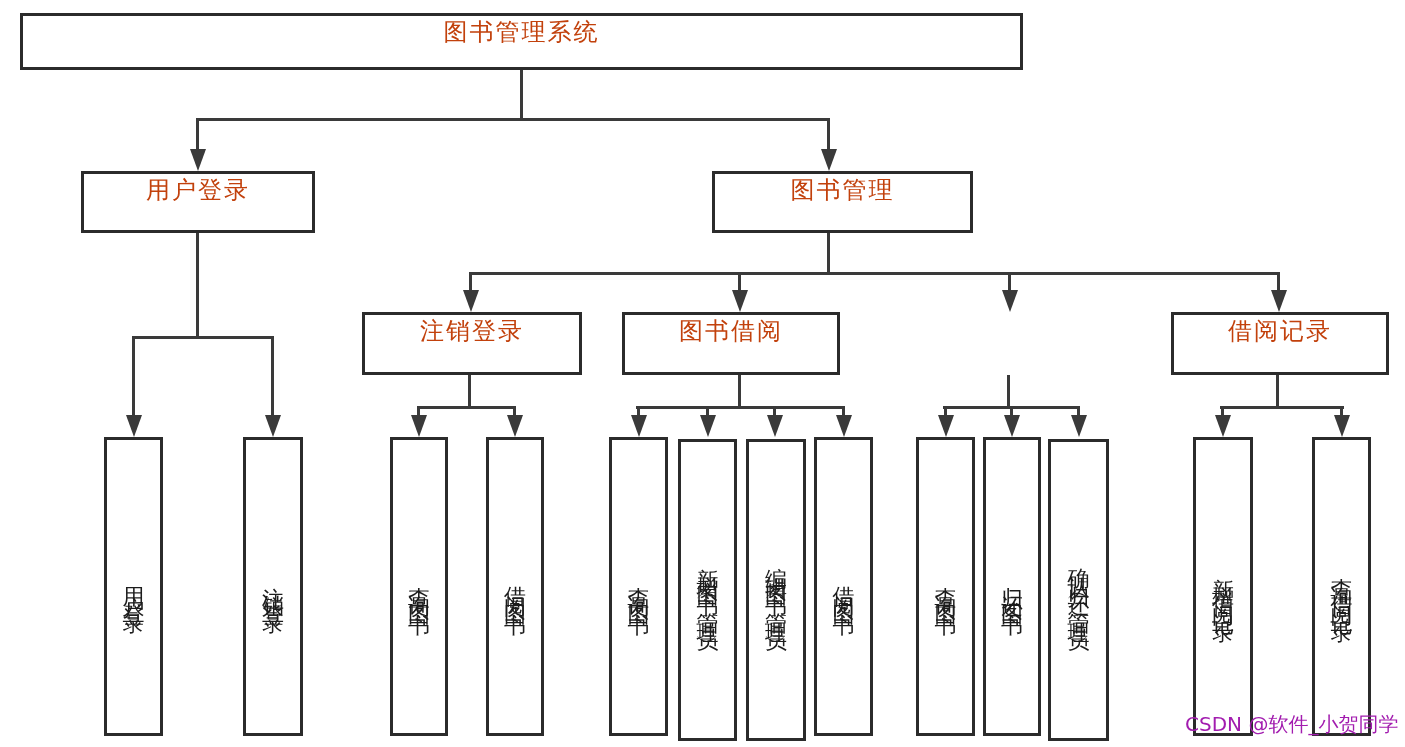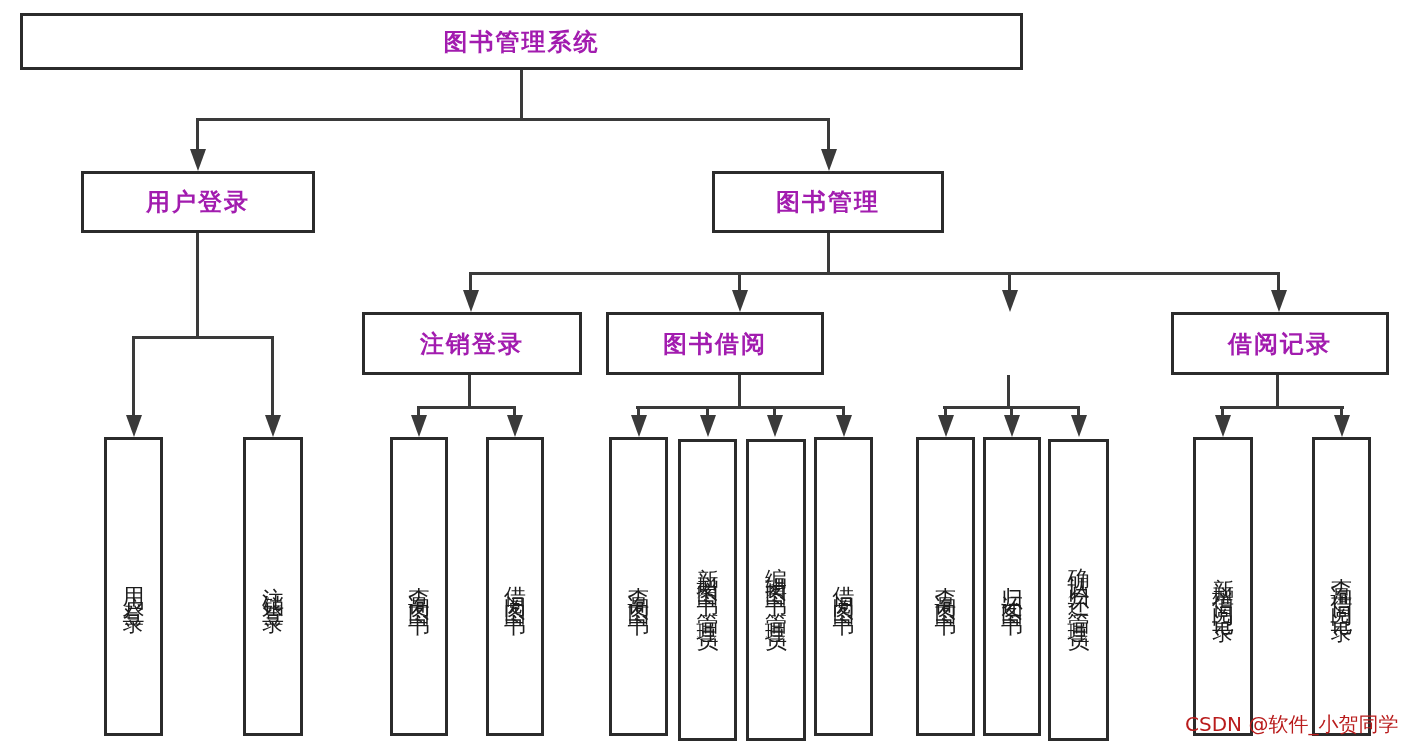--- a/index.html
+++ b/index.html
@@ -3,43 +3,43 @@
 <meta charset="utf-8">
 <style>
   html,body{margin:0;padding:0;background:#ffffff;}
   .canvas{
     position:relative;width:1405px;height:747px;background:#ffffff;
     font-family:"DejaVu Sans","Liberation Sans",sans-serif;overflow:hidden;
   }
   
   .b{
     position:absolute;box-sizing:border-box;border:3px solid #2b2b2b;background:#fff;
-    display:flex;align-items:center;justify-content:center;
-    font-size:24px;letter-spacing:2px;color:#a21caf;z-index:2;font-weight:bold;
+    display:flex;justify-content:center;
+    font-size:24px;letter-spacing:2px;color:#c2410c;z-index:2;
   }
   
   .v{
     position:absolute;box-sizing:border-box;border:3px solid #2b2b2b;background:#fff;
     display:flex;align-items:center;justify-content:center;z-index:2;
   }
   .v span{
     writing-mode:vertical-rl;text-orientation:mixed;
     font-size:22px;letter-spacing:9px;line-height:1;color:#1c1c1c;
   }
   
   .hl{position:absolute;height:3px;background:#3a3a3a;z-index:1;}
   .vl{position:absolute;width:3px;background:#3a3a3a;z-index:1;}
   
   .ar{position:absolute;width:3px;background:#3a3a3a;z-index:1;}
   .ar::after{
     content:"";position:absolute;top:100%;left:50%;transform:translateX(-50%);
     width:0;height:0;border-left:8px solid transparent;border-right:8px solid transparent;
     border-top:22px solid #3a3a3a;
   }
-  .wm{position:absolute;left:1185px;top:711px;font-size:20px;color:#b91c1c;white-space:nowrap;z-index:3;}
+  .wm{position:absolute;left:1185px;top:711px;font-size:20px;color:#a21caf;white-space:nowrap;z-index:3;}
 </style>
 </head>
 <body>
 
 <div class="canvas">
 
   <div class="vl" style="left:520px;top:68px;height:53px"></div>
   <div class="hl" style="left:196px;top:118px;width:634px"></div>
   <div class="ar" style="left:196px;top:120px;height:29px"></div>
   <div class="ar" style="left:827px;top:120px;height:29px"></div>
@@ -79,28 +79,28 @@
   <div class="ar" style="left:1221px;top:407px;height:8px"></div>
   <div class="ar" style="left:1340px;top:407px;height:8px"></div>
 
   <div class="b" style="left:20px;top:13px;width:1003px;height:57px">
     <span>图书管理系统</span>
   </div>
 
   <div class="b" style="left:81px;top:171px;width:234px;height:62px">
     <span>用户登录</span>
   </div>
-  <div class="b" style="left:712px;top:171px;width:232px;height:62px">
+  <div class="b" style="left:712px;top:171px;width:261px;height:62px">
     <span>图书管理</span>
   </div>
 
   <div class="b" style="left:362px;top:312px;width:220px;height:63px">
     <span>注销登录</span>
   </div>
-  <div class="b" style="left:606px;top:312px;width:218px;height:63px">
+  <div class="b" style="left:622px;top:312px;width:218px;height:63px">
     <span>图书借阅</span>
   </div>
   <div class="b" style="left:1171px;top:312px;width:218px;height:63px">
     <span>借阅记录</span>
   </div>
 
   <div class="v" style="left:104px;top:437px;width:59px;height:299px">
     <span>用户登录</span>
   </div>
   <div class="v" style="left:243px;top:437px;width:60px;height:299px">

